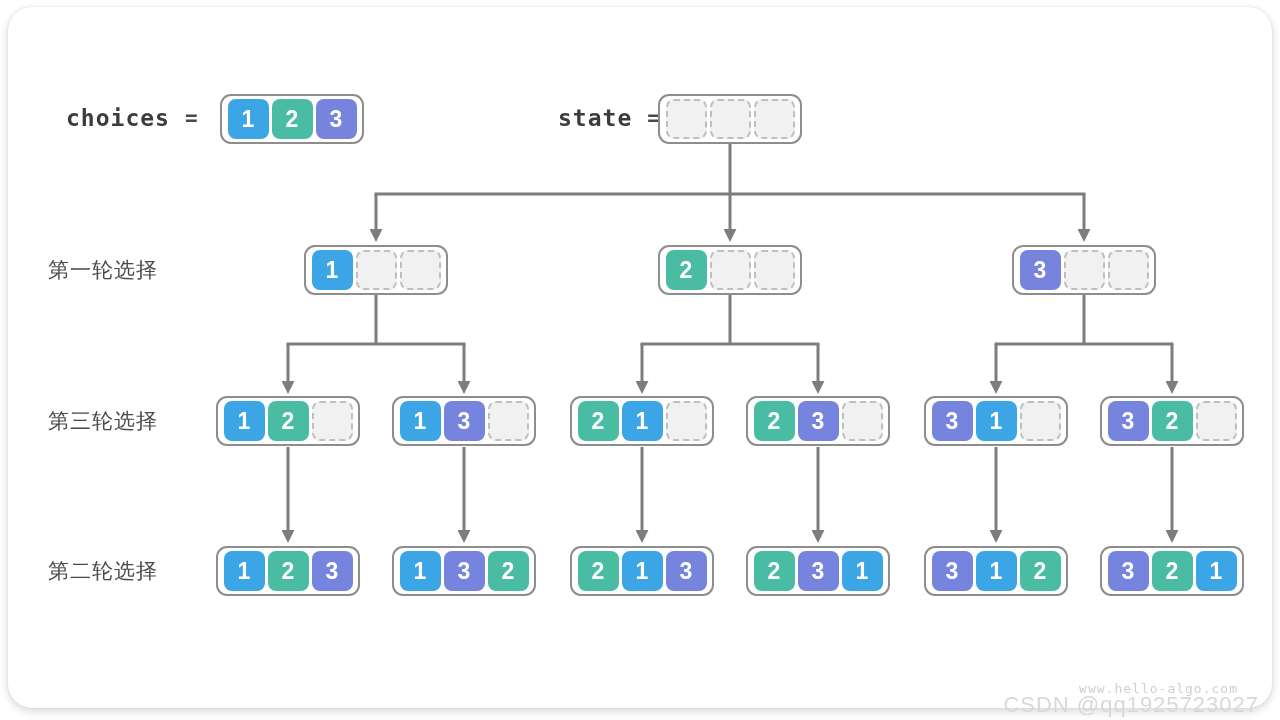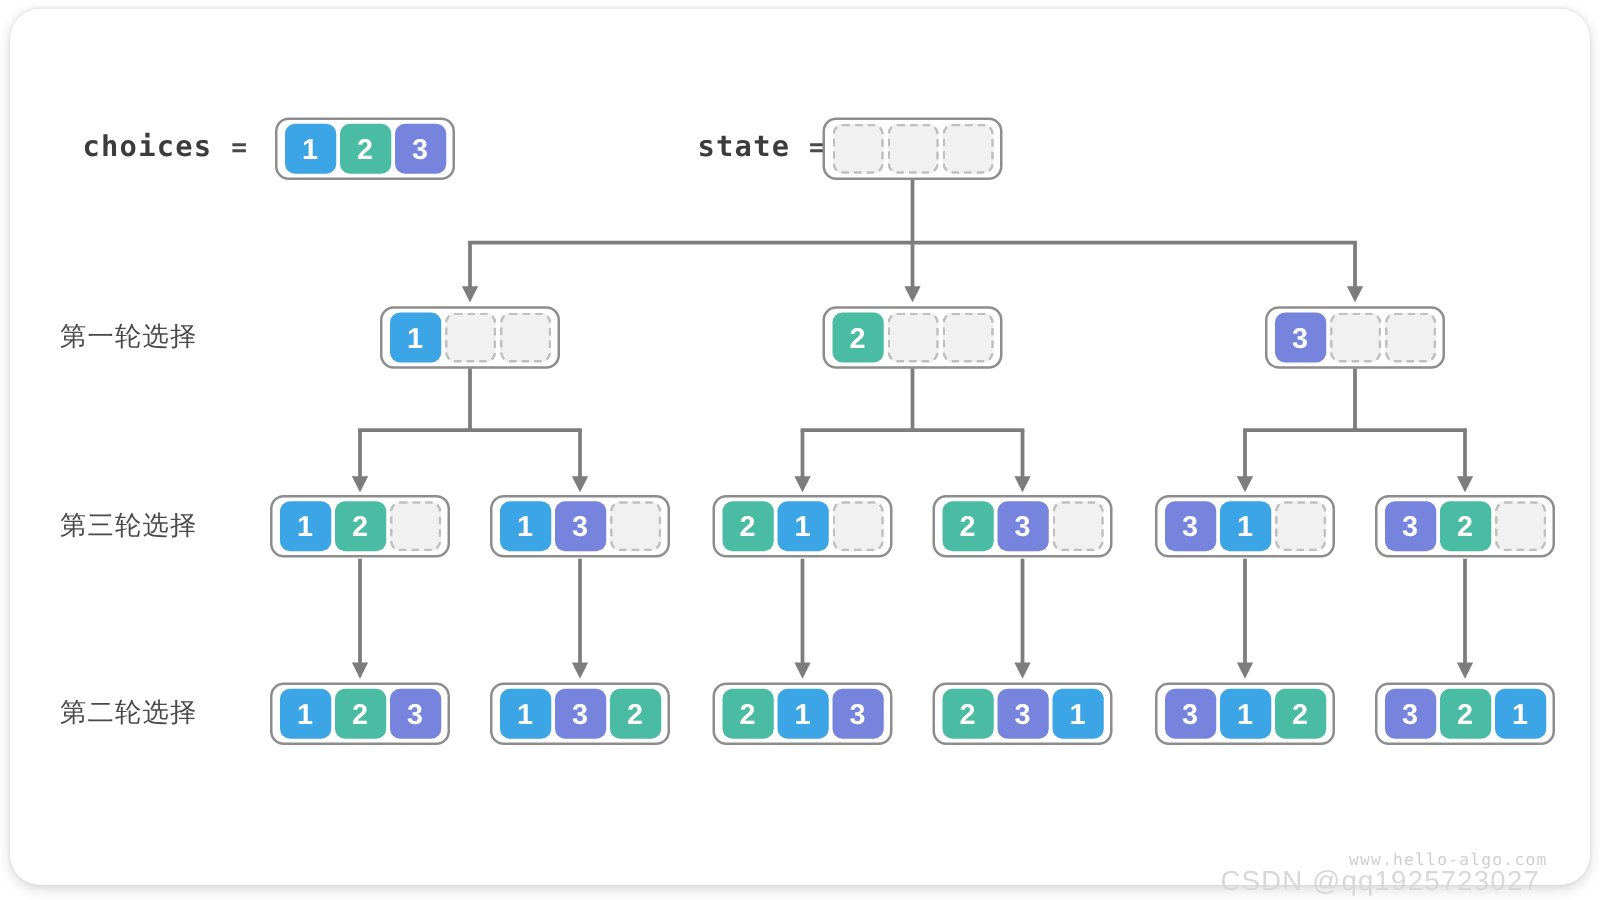--- a/index.html
+++ b/index.html
@@ -40,21 +40,21 @@
     position:absolute;left:40px;height:30px;line-height:30px;
     font-size:21px;color:#4a4a4a;letter-spacing:1px;white-space:nowrap;
   }
 
   .wm-site{
     position:absolute;right:34px;top:674px;
     font-family:"DejaVu Sans Mono","Liberation Mono",monospace;
     font-size:13px;color:#cfcfcf;letter-spacing:1px;text-align:center;
   }
   .wm-csdn{
-    position:absolute;right:40px;top:685px;
+    position:absolute;right:13px;top:685px;
     font-size:22px;color:#d8d8d8;letter-spacing:1px;
   }
 </style>
 </head>
 <body>
 
 <div class="stage">
   <div class="card">
 
     <svg class="connectors" viewBox="0 0 1280 720" xmlns="http://www.w3.org/2000/svg">

